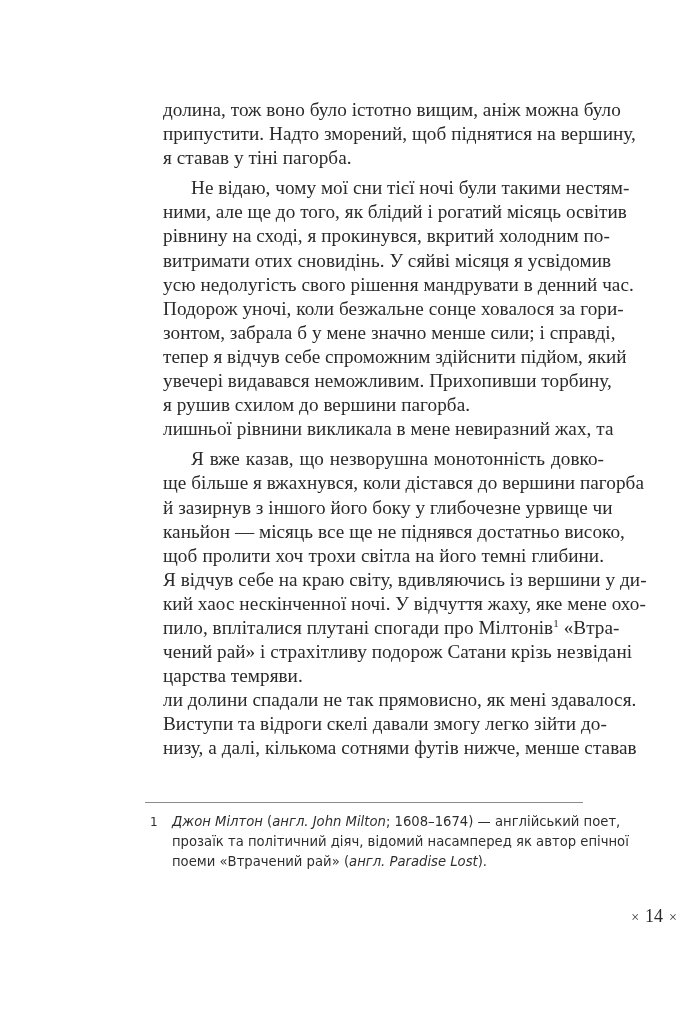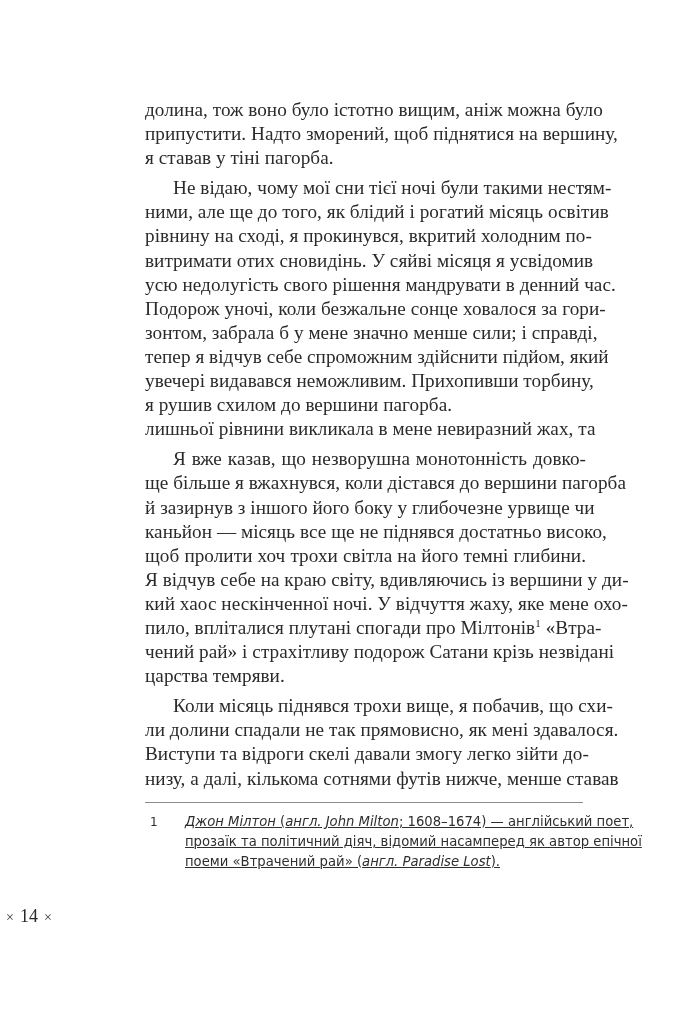--- a/index.html
+++ b/index.html
@@ -1,39 +1,39 @@
 <!DOCTYPE html>
 <html><head>
 <meta charset="utf-8">
 <style>
   html, body { margin:0; padding:0; }
   body {
     width:683px; height:1024px; background:#ffffff; position:relative; overflow:hidden;
     color:#2a2a2a;
   }
-  .page { position:absolute; left:145px; top:98px; width:441px; }
+  .page { position:absolute; left:163px; top:98px; width:441px; }
   .body-text {
     font-family:"Liberation Serif","DejaVu Serif",serif;
     font-size:19.2px; line-height:24.1px; letter-spacing:0.05px;
   }
   .line { display:block; white-space:nowrap; text-align:justify; text-align-last:justify; height:24.1px; }
   .line.last { text-align-last:left; }
   .line.indent { padding-left:28px;margin-top:6px; }
   sup.fn { font-size:11px; vertical-align:7px; line-height:0; }
   .rule { position:absolute; left:145px; top:802px; width:438px; height:1px; background:#8c8c8c; }
   .footnote {
     position:absolute; left:145px; top:812px; width:438px;
     font-family:"DejaVu Sans","Liberation Sans",sans-serif; font-size:13.2px; line-height:20px; color:#2e2e2e;
   }
   .fn-num { position:absolute; left:5px; top:0; font-size:12px; }
-  .fn-body { margin-left:40px;text-decoration:underline; }
+  .fn-body { margin-left:27px; }
   .fn-body .line { height:20px; }
   .fn-body i { font-style:italic; }
   .folio {
-    position:absolute; left:0; width:683px; top:906px; text-align:left;
+    position:absolute; left:0; width:683px; top:906px; text-align:right;
     font-family:"Liberation Serif","DejaVu Serif",serif; font-size:18px; color:#2a2a2a;
   }
   .folio .orn { font-size:14px; color:#333; padding:0 6px; }
 </style>
 </head>
 <body>
 
 <div class="page body-text">
   <span class="line">долина, тож воно було істотно вищим, аніж можна було</span>
   <span class="line">припустити. Надто зморений, щоб піднятися на вершину,</span>
@@ -52,21 +52,20 @@
   <span class="line indent">Я вже казав, що незворушна монотонність довко-</span>
   <span class="line">ще більше я вжахнувся, коли дістався до вершини пагорба</span>
   <span class="line">й зазирнув з іншого його боку у глибочезне урвище чи</span>
   <span class="line">каньйон — місяць все ще не піднявся достатньо високо,</span>
   <span class="line">щоб пролити хоч трохи світла на його темні глибини.</span>
   <span class="line">Я відчув себе на краю світу, вдивляючись із вершини у ди-</span>
   <span class="line">кий хаос нескінченної ночі. У відчуття жаху, яке мене охо-</span>
   <span class="line"><span>пило, впліталися плутані спогади про Мілтонів</span><sup class="fn">1</sup> <span>«Втра-</span></span>
   <span class="line">чений рай» і страхітливу подорож Сатани крізь незвідані</span>
   <span class="line last">царства темряви.</span>
-  <span class="line indent">Коли місяць піднявся трохи вище, я побачив, що схи-</span>
   <span class="line">ли долини спадали не так прямовисно, як мені здавалося.</span>
   <span class="line">Виступи та відроги скелі давали змогу легко зійти до-</span>
   <span class="line">низу, а далі, кількома сотнями футів нижче, менше ставав</span>
 </div>
 
 <div class="rule"></div>
 
 <div class="footnote">
   <span class="fn-num">1</span>
   <div class="fn-body">

